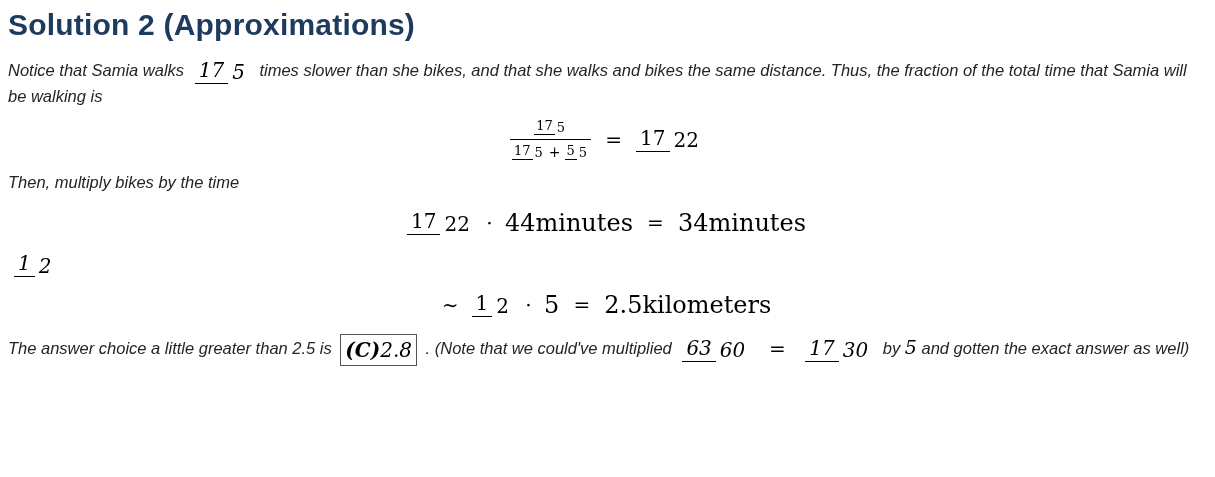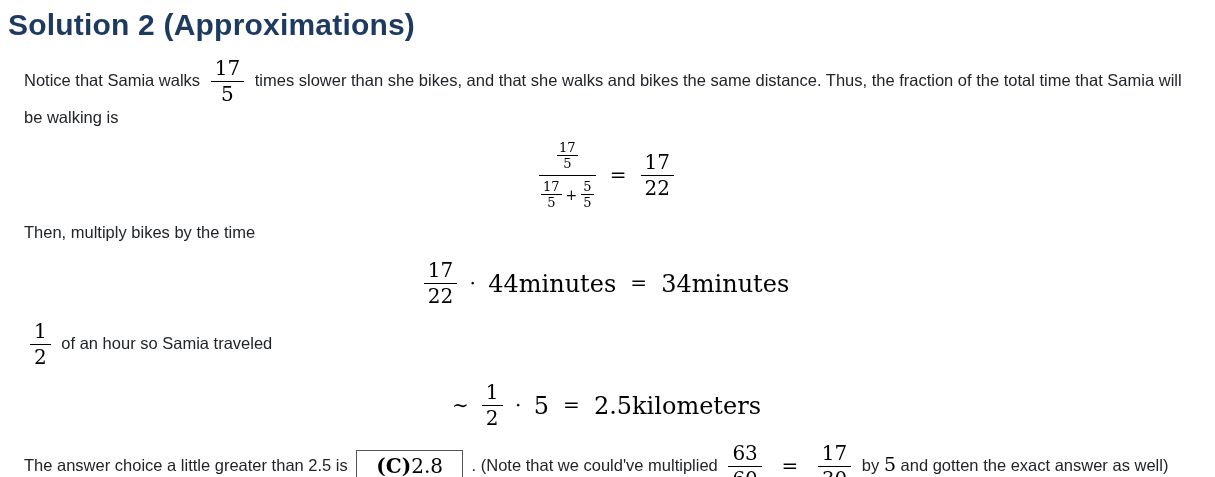--- a/index.html
+++ b/index.html
@@ -21,26 +21,27 @@
   h2.page-title{
     font-size:30px;
     font-weight:700;
     color:var(--heading-color);
     margin:2px 0 16px 0;
     letter-spacing:0.2px;
   }
   p.body-text{
     font-size:16.5px;
     line-height:1.55;
-    margin:10px 16px;
+    margin:10px 0;
+    font-style:italic;
   }
   
   .math{font-family:"DejaVu Serif", serif;color:var(--math-color);}
   .frac{
-    display:inline-flex;flex-direction:column;align-items:center;
+    display:inline-flex;flex-direction:row;align-items:center;
     vertical-align:middle;text-align:right;
     font-family:"DejaVu Serif", serif;color:var(--math-color);
   }
   .frac .fnum{display:block;padding:0 4px 2px;border-bottom:1px solid var(--math-color);line-height:1.05;}
   .frac .fden{display:block;padding:2px 4px 0;line-height:1.05;}
   .frac-disp{font-size:20px;}
   .frac-small{font-size:13px;}
   .frac-small .fnum{padding:0 2px 1px;}
   .frac-small .fden{padding:1px 2px 0;}
   .inline-frac{margin:0 6px;}
@@ -58,21 +59,21 @@
   }
   .mop{font-size:20px;margin:0 9px;vertical-align:middle;}
   .mop-small{font-size:14px;margin:0 4px;}
   .cdot{font-size:20px;margin:0 7px;vertical-align:middle;}
   .sim{font-size:20px;margin-right:8px;vertical-align:middle;}
   .mtext{font-size:24px;vertical-align:middle;}
   .mnum{font-size:19px;font-family:"DejaVu Serif", serif;color:var(--math-color);}
   .answer-box{
     display:inline-block;
     border:1px solid var(--box-border);
-    padding:4px 19px;
+    padding:4px 4px;
     margin:0 4px;
     font-family:"DejaVu Serif", serif;
     font-size:20px;
     color:var(--math-color);
     vertical-align:middle;
     line-height:1.1;
   }
   .answer-letter{font-weight:700;}
   .eq-first{margin-top:8px;margin-bottom:10px;}
 </style>
@@ -128,21 +129,20 @@
   <span class="mtext">44minutes</span>
   <span class="mop">=</span>
   <span class="mtext">34minutes</span>
 </div>
 
 <p class="body-text">
   <span class="frac frac-disp inline-frac">
     <span class="fnum">1</span>
     <span class="fden">2</span>
   </span>
-  <span>of an hour so Samia traveled</span>
 </p>
 
 <div class="equation">
   <span class="sim">∼</span>
   <span class="frac frac-disp">
     <span class="fnum">1</span>
     <span class="fden">2</span>
   </span>
   <span class="cdot">⋅</span>
   <span class="mtext">5</span>

